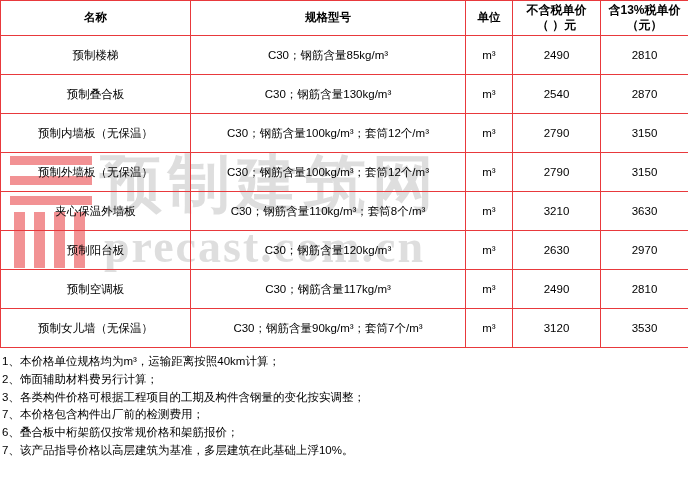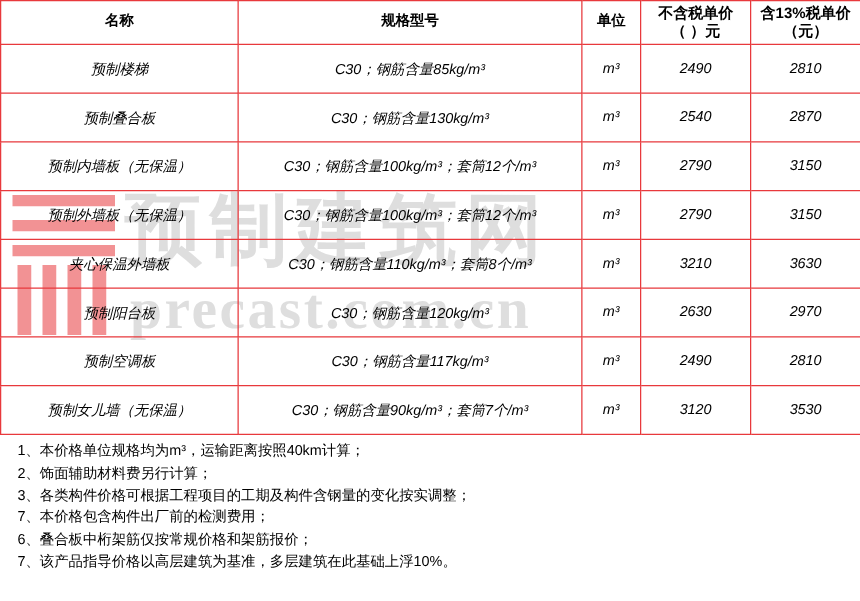--- a/index.html
+++ b/index.html
@@ -102,36 +102,36 @@
     font-size: 12.5px;
     height: 34px;
     line-height: 1.2;
     border: 1px solid #ee1c24;
   }
   thead th.two-line {
     font-size: 12px;
     line-height: 1.25;
     text-align: center;
   }
-  tbody tr { height: 39px; font-style: italic; }
+  tbody tr { height: 39px; }
   td.name {
     font-size: 12px;
   }
   td.spec {
     font-size: 11.5px;
   }
   td.unit, td.p1, td.p2 {
     font-size: 11.5px;
   }
 
   
   .notes {
     position: relative;
     z-index: 10;
-    padding: 5px 6px 0 14px;
+    padding: 5px 6px 0 2px;
     font-size: 11.5px;
     line-height: 1.55;
     color: #000;
   }
   .notes div {
     white-space: nowrap;
   }
 </style>
 </head>
 <body>

